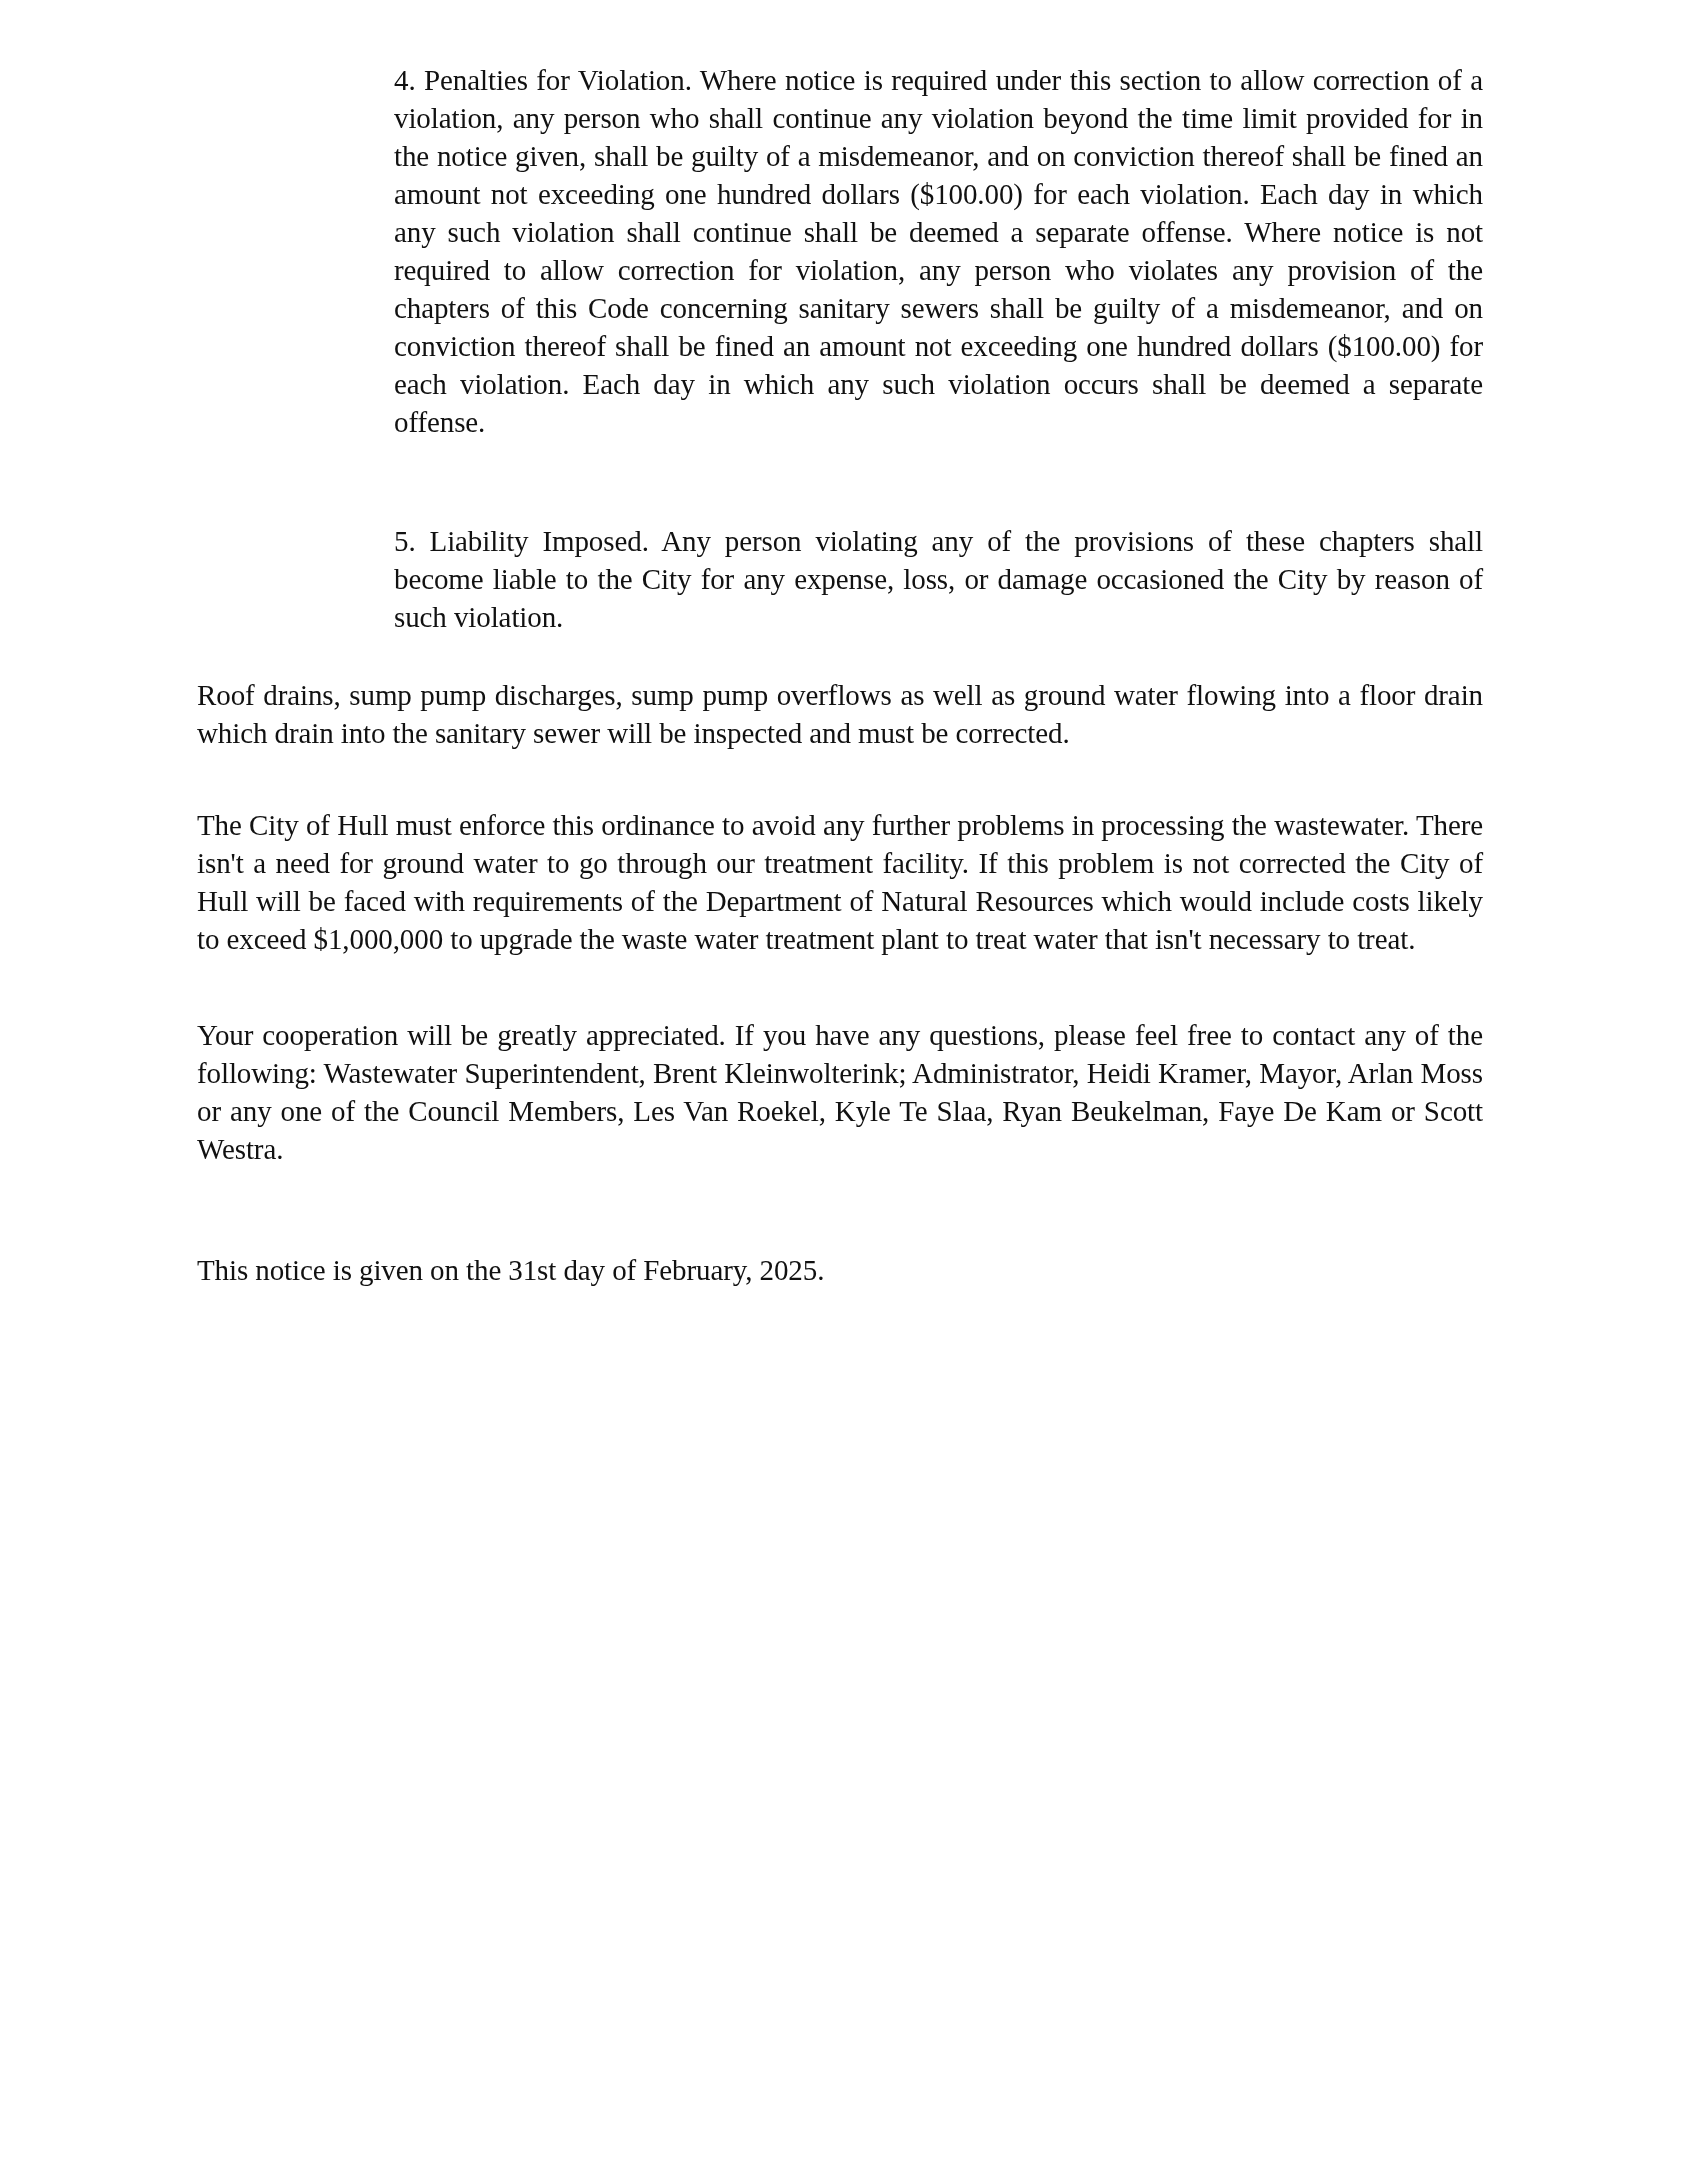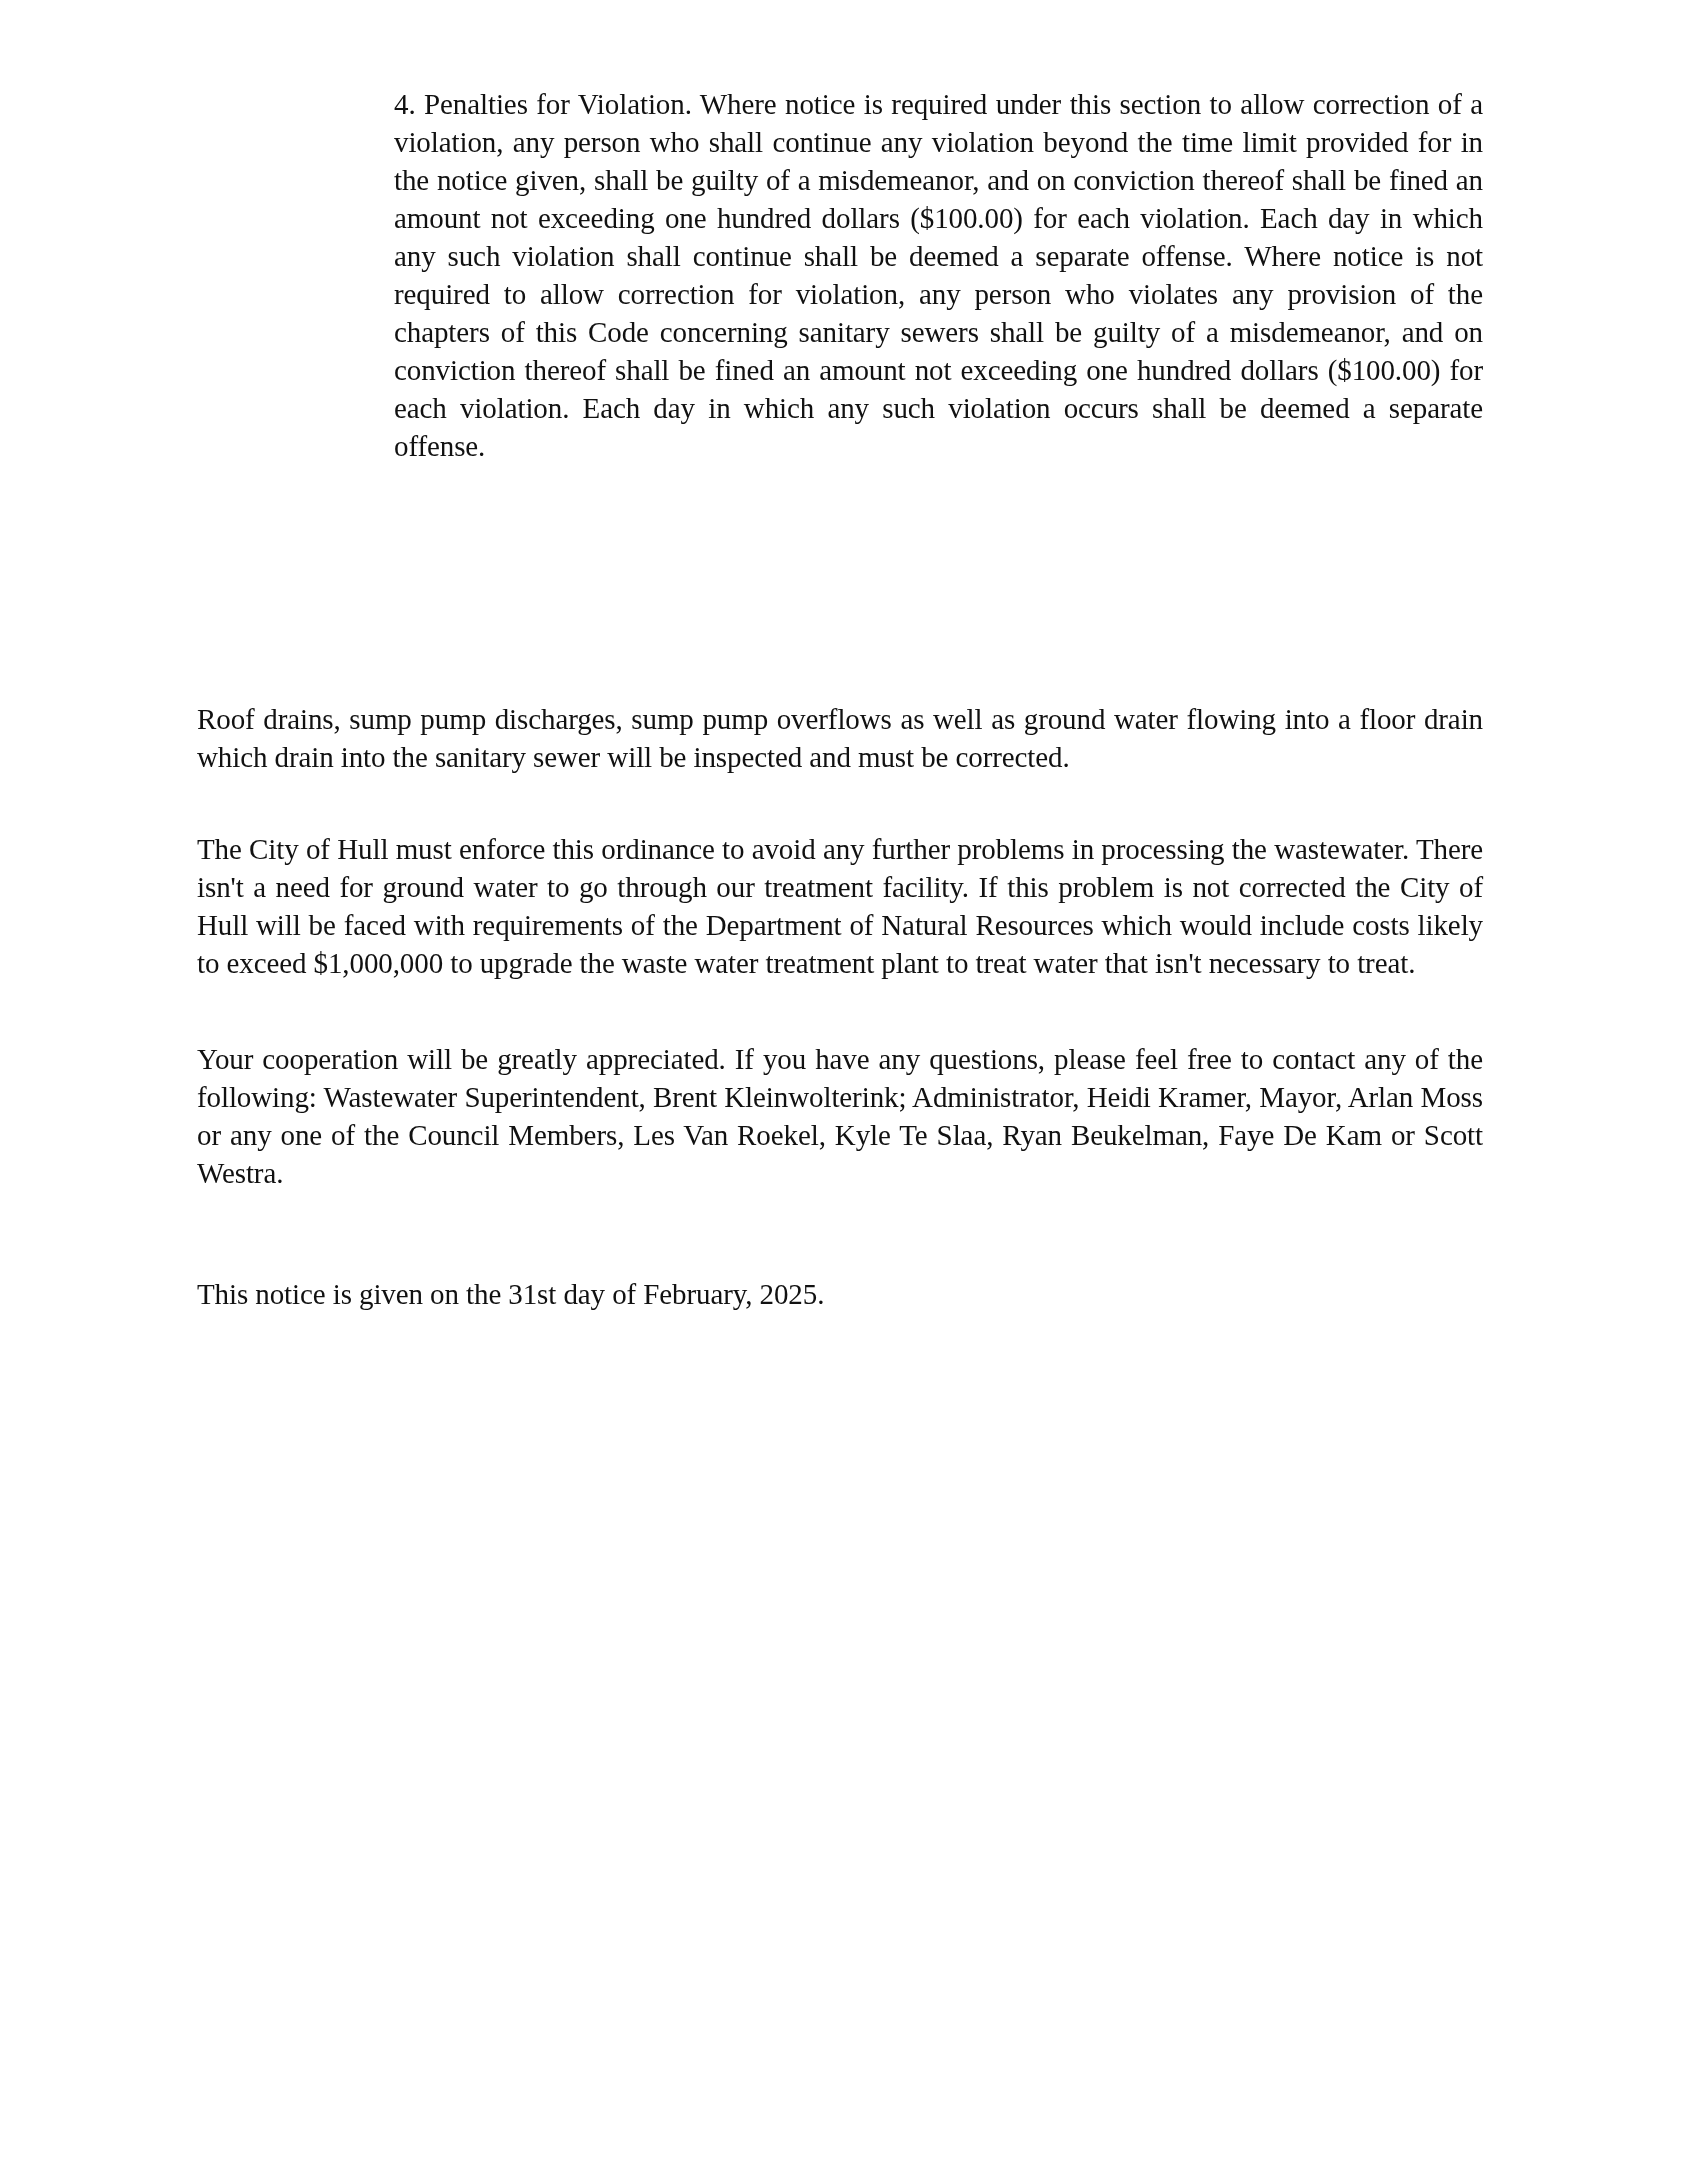--- a/index.html
+++ b/index.html
@@ -34,35 +34,35 @@
       left: 394px;
       width: 1089px;
     }
     .full {
       left: 197px;
       width: 1286px;
       font-family: Liberation Serif, serif;
     }
     .last-line-left {
       text-align-last: left;
-      margin-top: 24px;
     }
     #p-penalties { top: 61px; }
     #p-liability { top: 522px; }
     #p-roof { top: 676px; }
     #p-city { top: 806px; }
     #p-coop { top: 1016px; }
     #p-notice { top: 1251px; }
   </style>
 </head>
 <body>
 
 <div class="page">
   <p id="p-penalties" class="para indented last-line-left">4. Penalties for Violation.  Where notice is required under this section to allow correction of a violation, any person who shall continue any violation beyond the time limit provided for in the notice given, shall be guilty of a misdemeanor, and on conviction thereof shall be fined an amount not exceeding one hundred dollars ($100.00) for each violation.  Each day in which any such violation shall continue shall be deemed a separate offense.  Where notice is not required to allow correction for violation, any person who violates any provision of the chapters of this Code concerning sanitary sewers shall be guilty of a misdemeanor, and on conviction thereof shall be fined an amount not exceeding one hundred dollars ($100.00) for each violation.  Each day in which any such violation occurs shall be deemed a separate offense.</p>
 
+  <p id="p-liability" class="para indented last-line-left">5. Liability Imposed.  Any person violating any of the provisions of these chapters shall become liable to the City for any expense, loss, or damage occasioned the City by reason of such violation.</p>
 
   <p id="p-roof" class="para full last-line-left">Roof drains, sump pump discharges, sump pump overflows as well as ground water flowing into a floor drain which drain into the sanitary sewer will be inspected and must be corrected.</p>
 
   <p id="p-city" class="para full last-line-left">The City of Hull must enforce this ordinance to avoid any further problems in processing the wastewater.  There isn't a need for ground water to go through our treatment facility.  If this problem is not corrected the City of Hull will be faced with requirements of the Department of Natural Resources which would include costs likely to exceed $1,000,000 to upgrade the waste water treatment plant to treat water that isn't necessary to treat.</p>
 
   <p id="p-coop" class="para full last-line-left">Your cooperation will be greatly appreciated.  If you have any questions, please feel free to contact any of the following: Wastewater Superintendent, Brent Kleinwolterink; Administrator, Heidi Kramer, Mayor, Arlan Moss or any one of the Council Members, Les Van Roekel, Kyle Te Slaa, Ryan Beukelman, Faye De Kam or Scott Westra.</p>
 
   <p id="p-notice" class="para full last-line-left">This notice is given on the 31st day of February, 2025.</p>
 </div>
 

